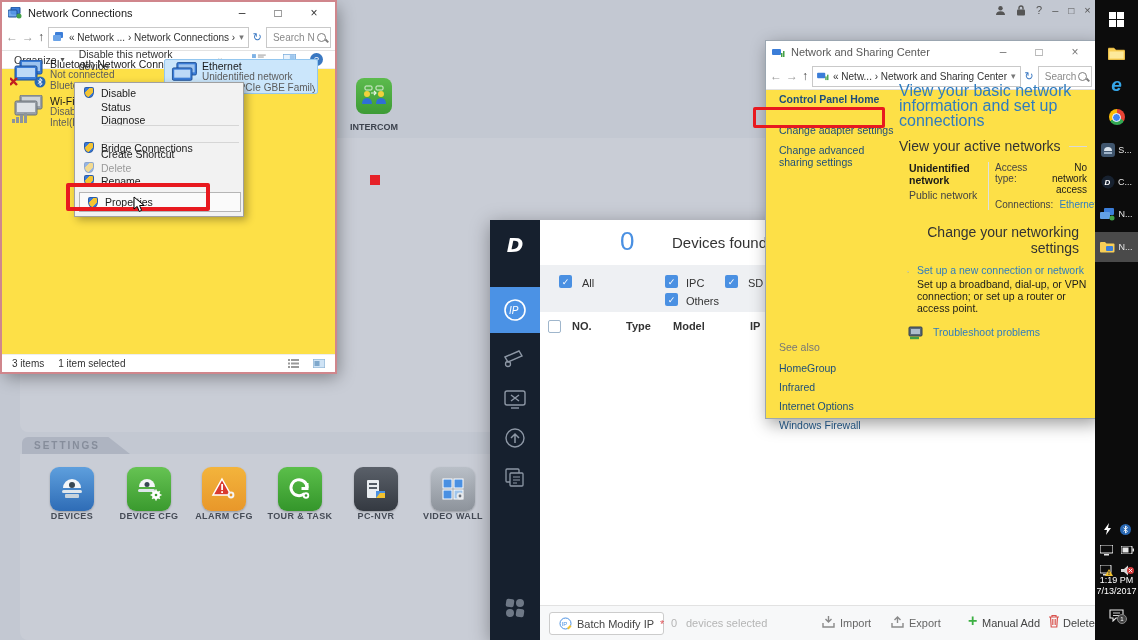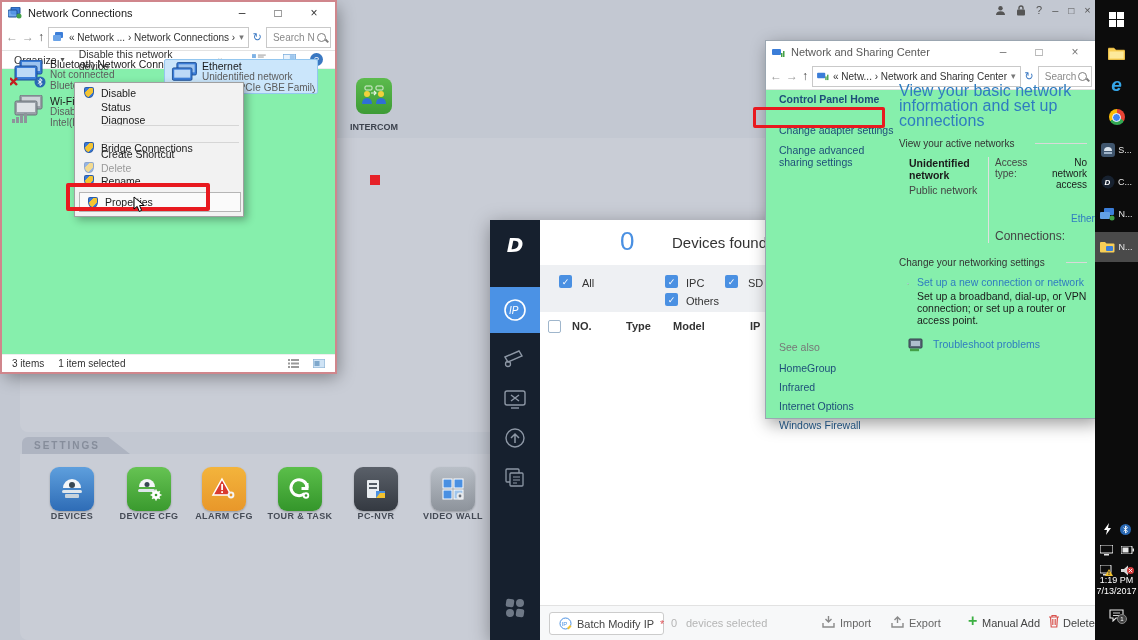--- a/index.html
+++ b/index.html
@@ -10,21 +10,21 @@
   .panel{position:absolute;background:#c9cdd6;border-radius:8px;}
   .settab{position:absolute;left:22px;top:437px;width:96px;height:17px;background:#aeb4c1;
           border-radius:6px 10px 0 0;clip-path:polygon(0 0,80% 0,100% 100%,0 100%);
           display:flex;align-items:center;padding-left:12px;}
   .settab span{font-size:10px;font-weight:bold;letter-spacing:2px;color:#868d9b;}
   
   .bigicon{position:absolute;width:44px;height:44px;border-radius:9px;display:flex;align-items:center;justify-content:center;
            box-shadow:0 1px 2px rgba(0,0,0,.25);}
   .biglab{position:absolute;width:90px;text-align:center;font-size:9px;font-weight:bold;color:#454b56;letter-spacing:.4px;}
   
-  .win{position:absolute;background:#86efac;box-shadow:3px 5px 16px rgba(0,0,0,.38);}
+  .win{position:absolute;background:#fde047;box-shadow:3px 5px 16px rgba(0,0,0,.38);}
   .tbar{height:22px;display:flex;align-items:center;gap:6px;padding:0 6px;background:#fff;}
   .tbtn{width:30px;text-align:center;color:#333;font-size:12px;}
   .navbar{height:26px;display:flex;align-items:center;gap:4px;padding:0 4px;background:#fff;border-bottom:1px solid #e3e3e3;}
   .crumbbox{height:19px;border:1px solid #c9c9c9;display:flex;align-items:center;gap:4px;padding:0 4px;background:#fff;}
   .searchbox{height:19px;border:1px solid #c9c9c9;display:flex;align-items:center;padding:0 4px;background:#fff;}
   .searchbox input{border:none;outline:none;width:100%;font-size:10px;font-family:inherit;color:#444;background:transparent;}
   .searchbox input::placeholder{color:#8a8a8a;}
   .navarr{color:#9a9a9a;font-size:12px;}
   .mag{width:7px;height:7px;border:1.5px solid #7d7d7d;border-radius:50%;position:relative;flex:0 0 auto;}
   .mag::after{content:"";position:absolute;width:4px;height:1.5px;background:#7d7d7d;transform:rotate(45deg);right:-3.5px;bottom:-1px;}
@@ -43,21 +43,21 @@
   .adtext{position:absolute;line-height:10px;}
   .adname{font-size:10.5px;color:#1a1a1a;}
   .adsub{font-size:10px;color:#5c5c5c;}
   
   .cbox{width:13px;height:13px;border-radius:2px;background:#4a90e2;display:inline-flex;align-items:center;justify-content:center;color:#fff;font-size:9px;}
   .cboxe{width:13px;height:13px;border-radius:2px;border:1px solid #9fb6cc;background:#fff;box-sizing:border-box;}
   .navico{position:absolute;left:0;width:50px;height:46px;display:flex;align-items:center;justify-content:center;}
   
   .bluelink{color:#2f7cc0;}
   .navylink{color:#1e4e79;}
-  .sechead{display:flex;align-items:center;gap:21px;font-size:10px;color:#333;}
+  .sechead{display:flex;align-items:center;gap:8px;font-size:14px;color:#333;text-align:right;}
   .sechead .rule{flex:1;border-top:1px solid #d9d9d9;height:0;}
   
   #taskbar{position:absolute;left:1095px;top:0;width:43px;height:640px;background:#0c0c0c;}
   .tbi{position:absolute;left:0;width:43px;display:flex;align-items:center;justify-content:center;}
   .tblab{color:#e8e8e8;font-size:9px;}
   .cursor{position:absolute;z-index:99;}
 </style>
 </head>
 <body>
 
@@ -487,21 +487,21 @@
         <div style="flex:1;padding-left:10px;">
           <div style="font-weight:bold;color:#1a1a1a;font-size:10.5px;">Unidentified network</div>
           <div style="color:#444;font-size:10.5px;margin-top:3px;">Public network</div>
         </div>
         <div style="width:92px;border-left:1px solid #e0e0e0;padding-left:6px;">
           <div style="display:flex;">
             <span style="flex:1;color:#444;font-size:10px;">Access type:</span>
             <span style="width:40px;text-align:right;color:#1a1a1a;font-size:10px;line-height:11px;">No network access</span>
           </div>
           <div style="display:flex;align-items:center;margin-top:4px;gap:3px;">
-            <span style="flex:1;color:#444;font-size:12px;margin-top:35px;">Connections:</span>
+            <span style="flex:1;color:#444;font-size:10px;">Connections:</span>
             <svg width="9" height="8" viewBox="0 0 9 8">
                 <rect width="9" height="6" rx="1" fill="#3b7dd8"></rect>
                 <rect x="3" y="6" width="3" height="2" fill="#3b7dd8"></rect>
               </svg>
             <span class="bluelink" style="font-size:10px;">Ethernet</span>
           </div>
         </div>
       </div>
       <div class="sechead" style="margin-top:14px;">
           <span>Change your networking settings</span>

